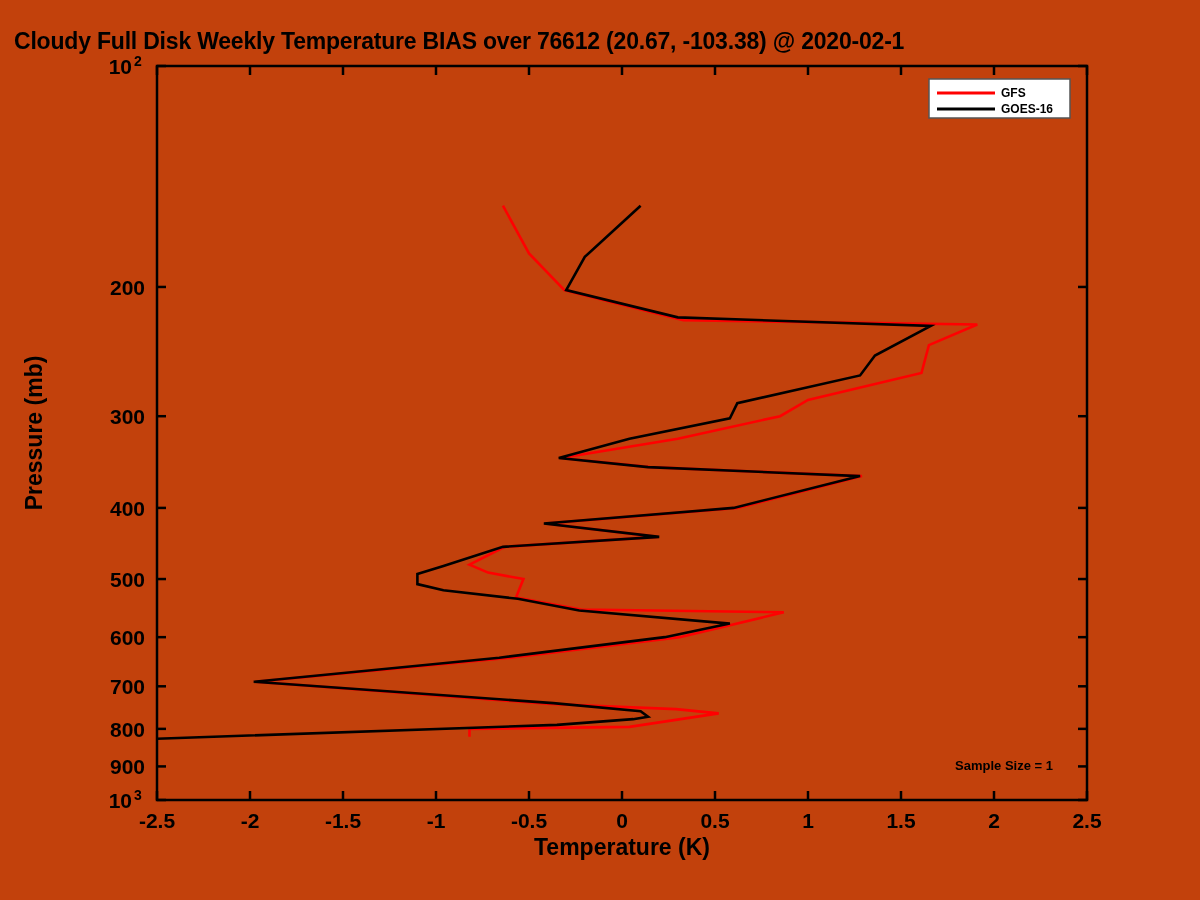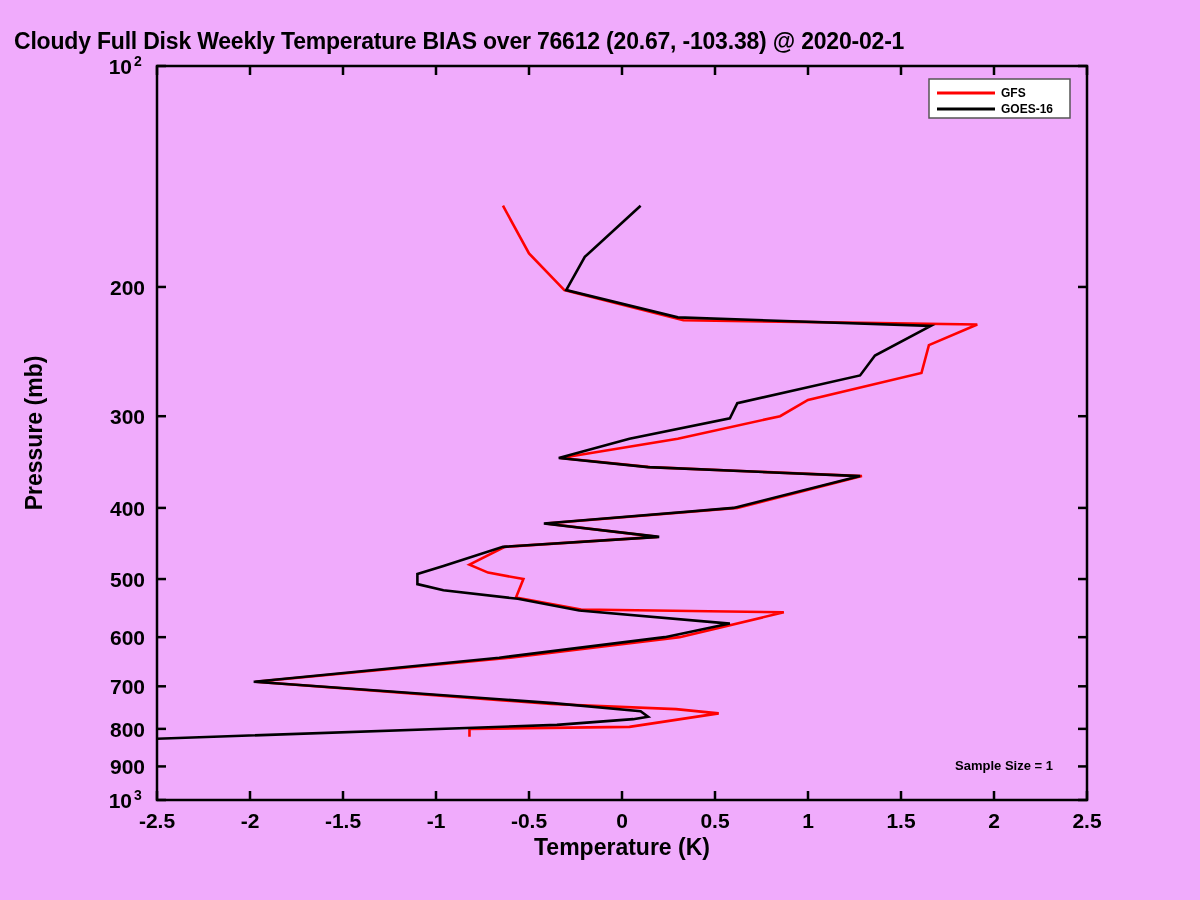--- a/index.html
+++ b/index.html
@@ -10,21 +10,21 @@
   body {
     width: 1200px;
     height: 900px;
     overflow: hidden;
     font-family: "Liberation Sans", sans-serif;
   }
   #figure {
     position: relative;
     width: 1200px;
     height: 900px;
-    background: #f0abfc;
+    background: #c2410c;
   }
   #chart-title {
     position: absolute;
     left: 14px;
     top: 28px;
     width: 1260px;
     font-size: 23px;
     font-weight: bold;
     color: #000000;
     white-space: nowrap;

